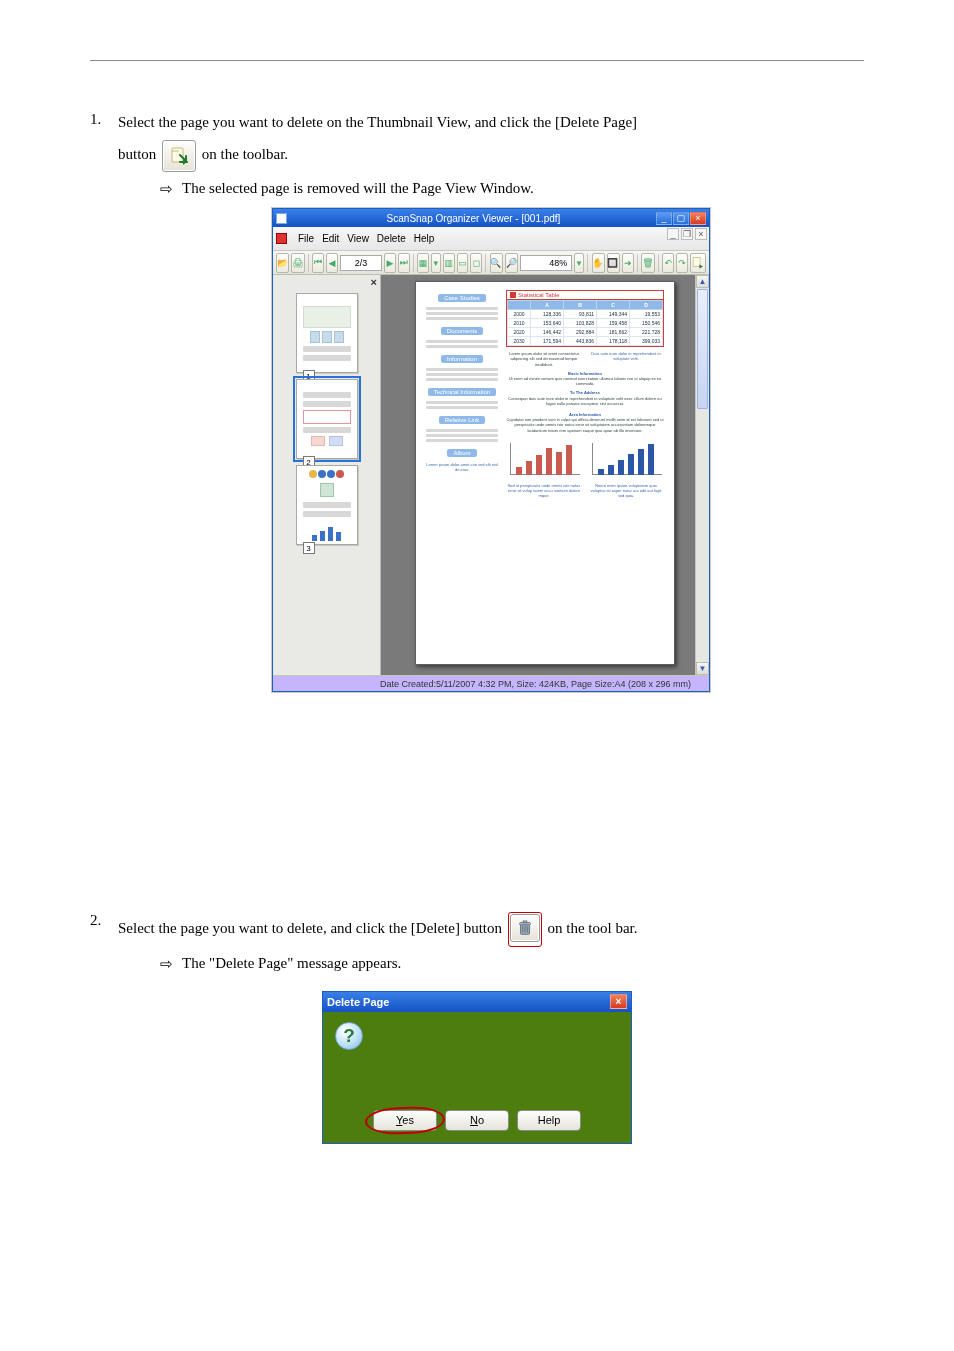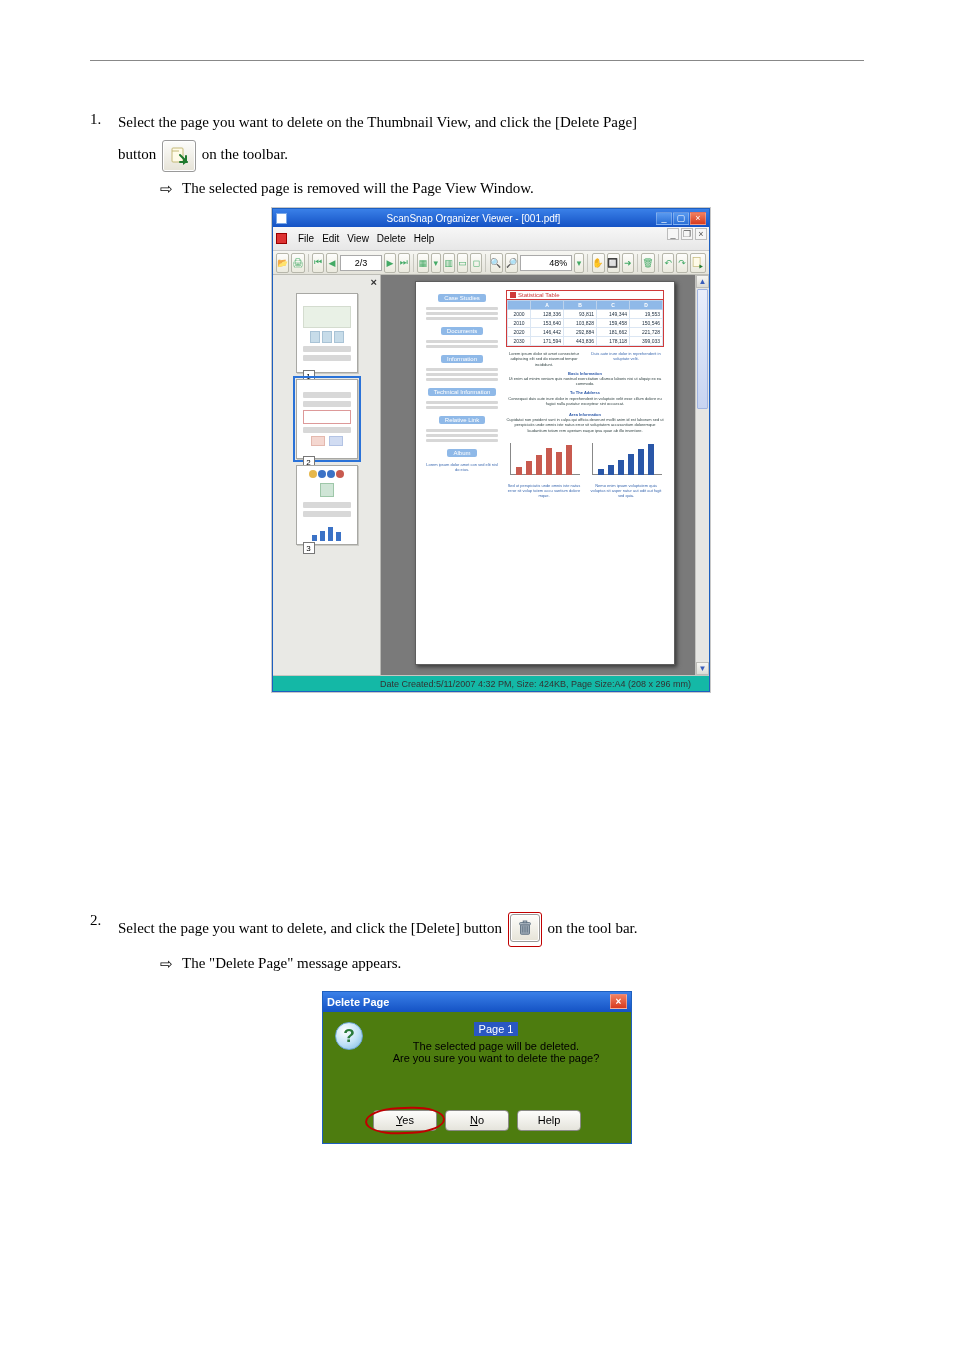--- a/index.html
+++ b/index.html
@@ -212,21 +212,21 @@
   .minichart .bar{position:absolute;bottom:6px;width:6px;}
   .minichart .red{background:#c85a4f;}
   .minichart .nvy{background:#2a57a8;}
   .scroll-v {
     position:absolute;right:0;top:0;bottom:0;width:14px;
     background:#e6e6e3;border-left:1px solid #c3c3c0;
   }
   .scroll-v .arrow{height:13px;background:linear-gradient(#f6f6f3,#dcdcd6);border:1px solid #bcbcb8;font-size:8px;text-align:center;line-height:11px;color:#395dbb;}
   .scroll-v .thumb-s{position:absolute;left:1px;right:1px;top:14px;height:120px;background:linear-gradient(#e9eefb,#c7d4f1);border:1px solid #9fb3e1;border-radius:1px;}
   .statusbar{
-    height:16px;background:#14b8a6;border-top:1px solid #c7c7c2;
+    height:16px;background:#c4b5fd;border-top:1px solid #c7c7c2;
     font-size:9px;color:#333;display:flex;justify-content:flex-end;
     align-items:center;padding:0 18px 0 4px;
   }
   
   .trash-icon-wrap {
     display:inline-block;
     border:1.5px solid #c00000;
     padding:1px;border-radius:3px;
   }
   
@@ -561,25 +561,20 @@
   </div>
 
   <div class="center">
     <div class="dlg">
       <div class="dtitle">
         <span>Delete Page</span>
         <span class="x">×</span>
       </div>
       <div class="body">
         <div class="qicon">?</div>
-        <div class="msg">
-          <span class="pg1">Page 1</span><br>
-          <span>The selected page will be deleted.</span><br>
-          <span>Are you sure you want to delete the page?</span>
-        </div>
       </div>
       <div class="btnrow">
         <span class="red-ellipse">
           <button><u class="mkey">Y</u><span></span>es</button>
         </span>
         <button><u class="mkey">N</u>o</button>
         <button>Help</button>
       </div>
     </div>
   </div>

